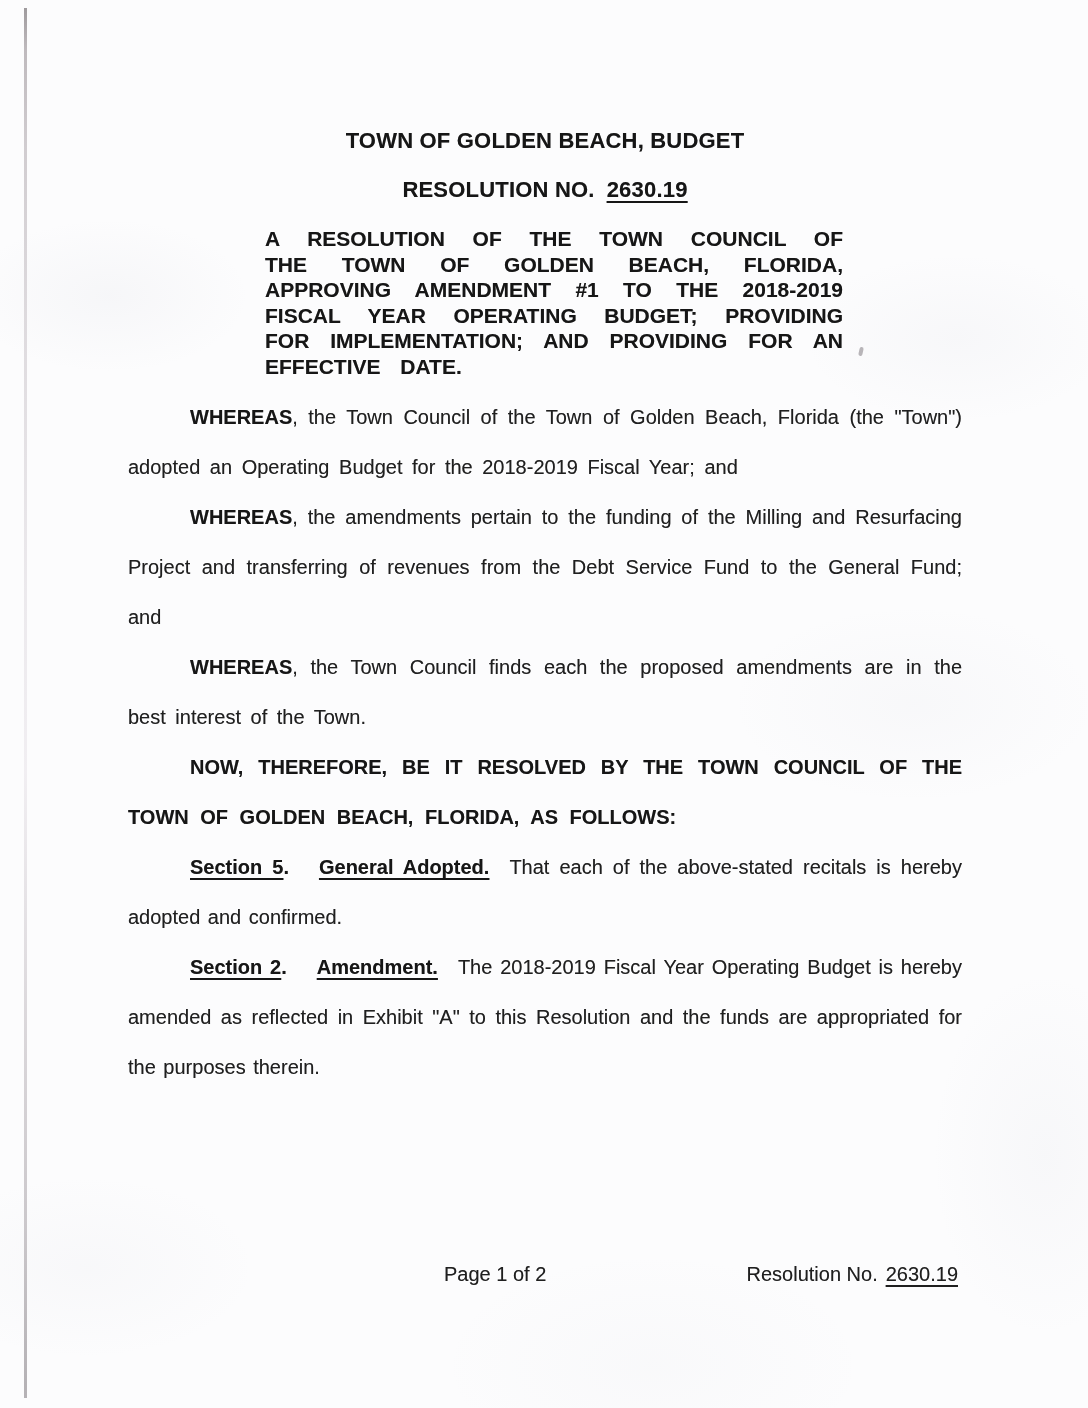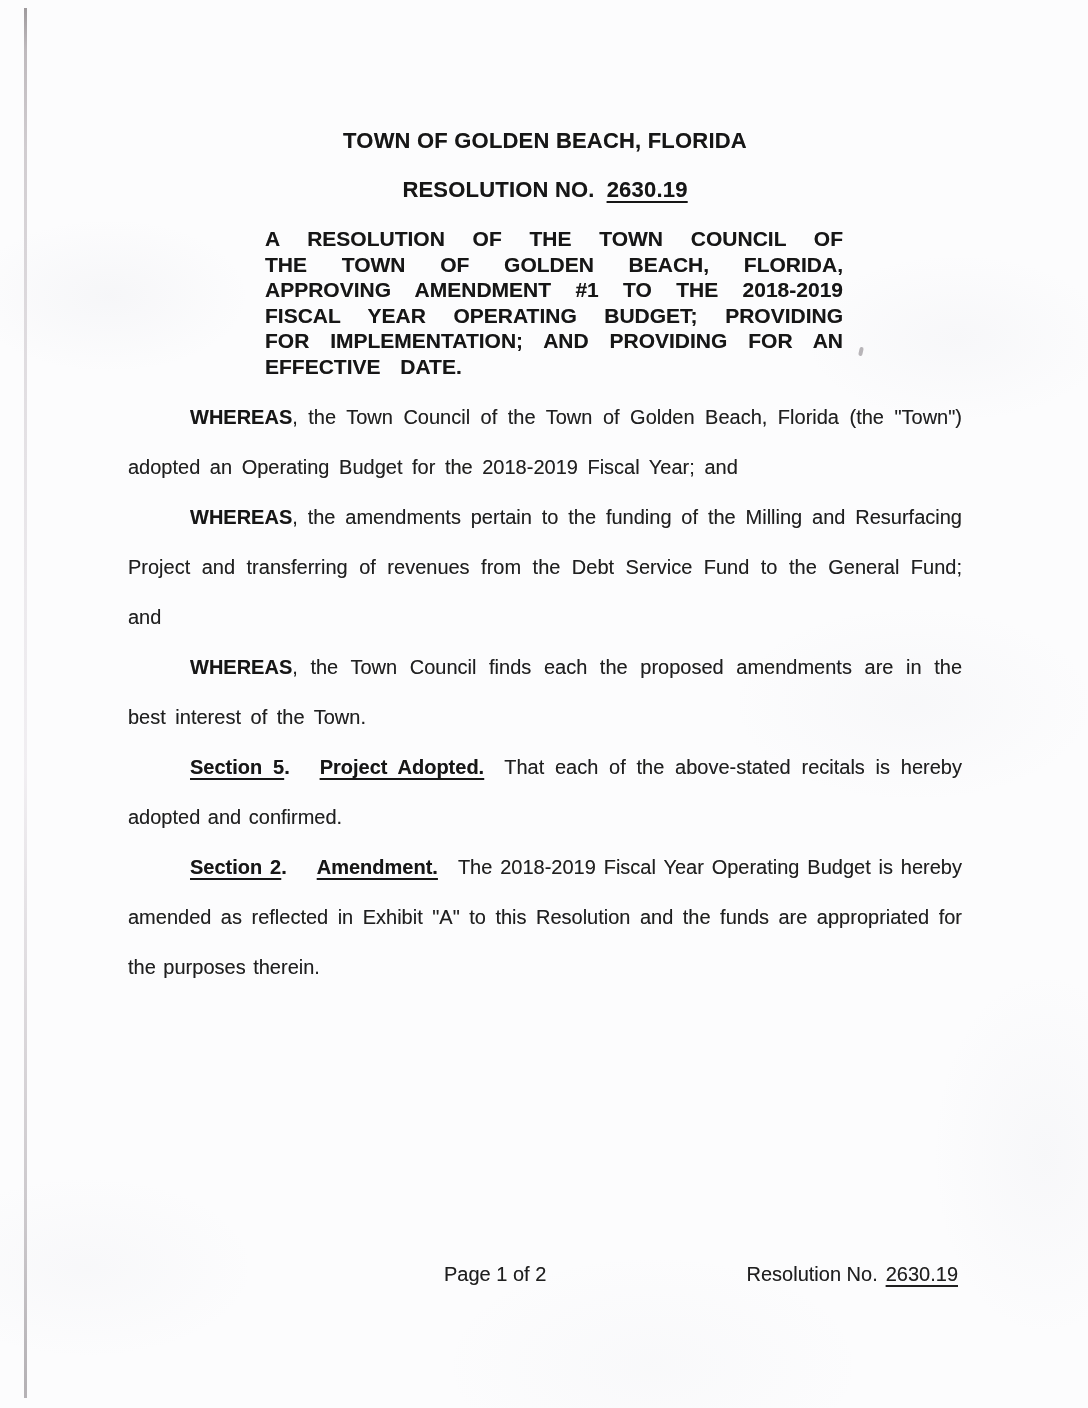--- a/index.html
+++ b/index.html
@@ -146,37 +146,38 @@
 </style>
 </head>
 <body>
 
 <div class="page">
   <div class="scan-line"></div>
   <div class="speck"></div>
 
   <div class="content">
 
-    <h1 class="doc-title">TOWN OF GOLDEN BEACH, FLORIDA</h1>
+    <h1 class="doc-title">TOWN OF GOLDEN BEACH, BUDGET</h1>
 
     <h2 class="res-heading"><span>RESOLUTION NO.</span><span class="res-no">2630.19</span></h2>
 
     <p class="summary">A RESOLUTION OF THE TOWN COUNCIL OF THE TOWN OF GOLDEN BEACH, FLORIDA, APPROVING AMENDMENT #1 TO THE 2018-2019 FISCAL YEAR OPERATING BUDGET; PROVIDING FOR IMPLEMENTATION; AND PROVIDING FOR AN EFFECTIVE DATE.</p>
 
     <div class="bodytext">
 
       <p><span class="b">WHEREAS</span><span>, the Town Council of the Town of Golden Beach, Florida (the "Town") adopted an Operating Budget for the 2018-2019 Fiscal Year; and</span></p>
 
 
       <p><span class="b">WHEREAS</span><span>, the amendments pertain to the funding of the Milling and Resurfacing Project and transferring of revenues from the Debt Service Fund to the General Fund; and</span></p>
 
       <p><span class="b">WHEREAS</span><span>, the Town Council finds each the proposed amendments are in the best interest of the Town.</span></p>
 
+      <p class="bold-para">NOW, THEREFORE, BE IT RESOLVED BY THE TOWN COUNCIL OF THE TOWN OF GOLDEN BEACH, FLORIDA, AS FOLLOWS:</p>
 
-      <p class="sec"><span class="b u">Section 5</span><span class="b">.</span><span class="b u sec-head">Project Adopted.</span><span>That each of the above-stated recitals is hereby adopted and confirmed.</span></p>
+      <p class="sec"><span class="b u">Section 5</span><span class="b">.</span><span class="b u sec-head">General Adopted.</span><span>That each of the above-stated recitals is hereby adopted and confirmed.</span></p>
 
       <p class="sec"><span class="b u">Section 2</span><span class="b">.</span><span class="b u sec-head">Amendment.</span><span>The 2018-2019 Fiscal Year Operating Budget is hereby amended as reflected in Exhibit "A" to this Resolution and the funds are appropriated for the purposes therein.</span></p>
 
     </div>
 
     <div class="footer">
       <span class="page-ind">Page 1 of 2</span>
       <span class="foot-res"><span>Resolution No.</span><span class="res-no">2630.19</span></span>
     </div>
 

